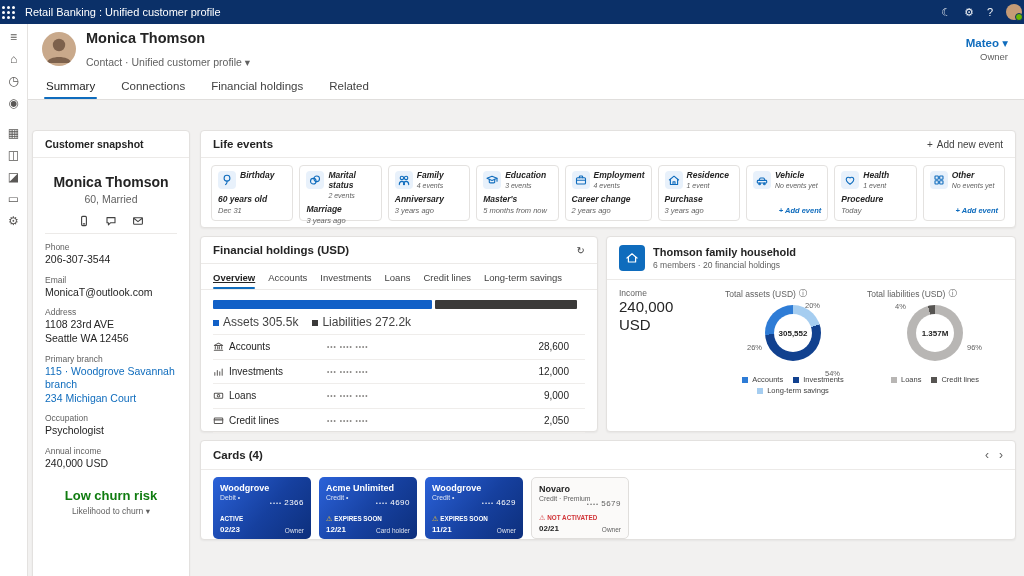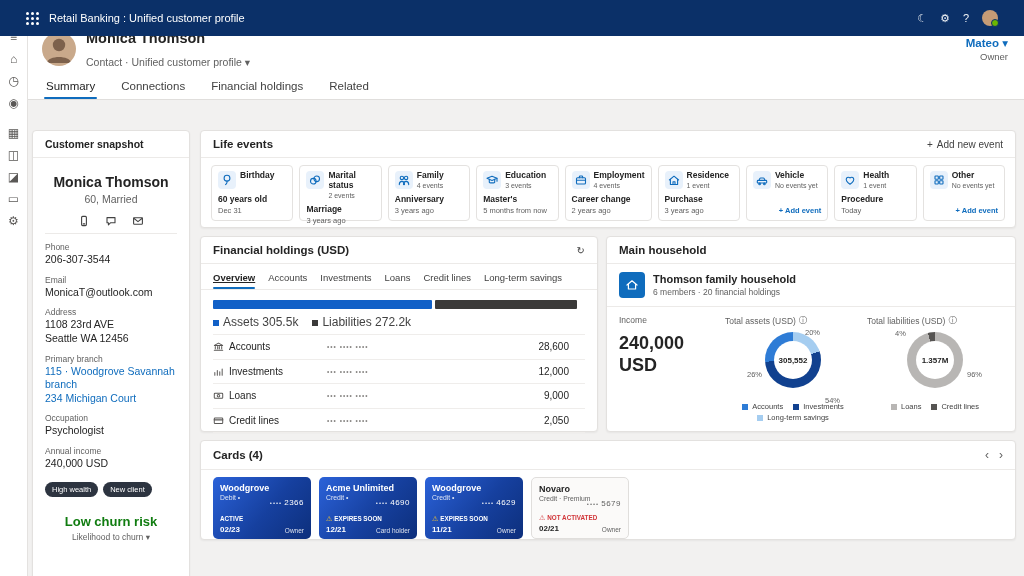--- a/index.html
+++ b/index.html
@@ -1,22 +1,22 @@
 <!DOCTYPE html>
 <html><head>
 <meta charset="utf-8">
 <style>
   html,body{margin:0;padding:0;}
   body{width:1024px;height:576px;position:relative;overflow:hidden;background:#f2f1f0;
        font-family:"Liberation Sans","DejaVu Sans",sans-serif;color:#242424;-webkit-font-smoothing:antialiased;}
   *{box-sizing:border-box;}
 
   
-  .topbar{position:absolute;top:0;left:0;width:1024px;height:36px;background:#0b3068;color:#fff;
-          display:flex;align-items:center;gap:10px;padding:0 26px;font-size:11px;z-index:30;}
+  .topbar{position:absolute;top:0;left:0;width:1024px;height:24px;background:#0b3068;color:#fff;
+          display:flex;align-items:center;gap:10px;padding:0 2px;font-size:11px;z-index:30;}
   .waffle{display:grid;grid-template-columns:repeat(3,3px);grid-gap:2px;cursor:pointer;}
   .waffle i{width:3px;height:3px;background:#fff;border-radius:50%;}
   .tb-title{font-size:11px;}
   .tb-right{margin-left:auto;display:flex;align-items:center;gap:13px;}
   .tb-ic{font-size:11px;opacity:.95;cursor:pointer;line-height:1;}
   .tb-avatar{width:16px;height:16px;border-radius:50%;background:#c59b76;position:relative;cursor:pointer;}
   .tb-avatar:after{content:"";position:absolute;right:-1px;bottom:-1px;width:6px;height:6px;border-radius:50%;
                    background:#6bb700;border:1px solid #0b3068;}
 
   
@@ -65,21 +65,21 @@
   .f-val{font-size:10.5px;color:#242424;margin-top:1px;line-height:1.3;}
   .f-link{color:#0f6cbd;cursor:pointer;}
   .ss-badges{display:flex;gap:5px;padding:11px 12px 0;}
   .badge{background:#2d3440;color:#fff;font-size:7.5px;padding:3px 7px;border-radius:8px;white-space:nowrap;}
   .churn{color:#107c10;font-size:13px;font-weight:bold;text-align:center;margin-top:17px;}
   .churn-cap{font-size:8.5px;color:#616161;text-align:center;margin-top:3px;cursor:pointer;}
 
   
   .lifeevents{left:172px;top:30px;width:816px;height:98px;}
   .le-row{display:flex;gap:6px;padding:7px 10px;}
-  .le-card{flex:1;border:1px solid #e4e2e0;border-radius:4px;padding:5px 6px;position:relative;height:56px;cursor:pointer;}
+  .le-card{flex:1;border:1px solid #e4e2e0;border-radius:4px;padding:5px 6px;position:relative;height:56px;cursor:pointer;font-style:italic;}
   .le-head{display:flex;gap:4px;align-items:flex-start;}
   .le-ic{width:18px;height:18px;border-radius:4px;background:#e8f1fb;display:flex;align-items:center;
          justify-content:center;flex:none;line-height:0;}
   .le-title{font-size:8.5px;font-weight:bold;line-height:1.15;}
   .le-sub{font-size:7px;color:#616161;margin-top:1px;}
   .le-line1{font-size:8.5px;font-weight:bold;margin-top:5px;white-space:nowrap;}
   .le-line2{font-size:7.5px;color:#616161;margin-top:2px;white-space:nowrap;}
   .le-add{position:absolute;right:6px;bottom:5px;font-size:7.5px;color:#0f6cbd;font-weight:bold;cursor:pointer;}
   .svg-b{stroke:#0f6cbd;fill:none;stroke-width:1.1;stroke-linecap:round;stroke-linejoin:round;}
   .svg-g{stroke:#5a5856;fill:none;stroke-width:1.1;stroke-linecap:round;stroke-linejoin:round;}
@@ -107,21 +107,21 @@
   .household{left:578px;top:136px;width:410px;height:196px;}
   .hh-row{display:flex;align-items:center;gap:8px;padding:8px 12px;border-bottom:1px solid #eceae8;}
   .hh-ic{width:26px;height:26px;border-radius:4px;background:#0f6cbd;display:flex;align-items:center;
          justify-content:center;flex:none;line-height:0;}
   .hh-name{font-size:11px;font-weight:bold;}
   .hh-meta{font-size:8.5px;color:#616161;margin-top:2px;}
   .hcols{display:flex;padding:8px 12px 0;gap:6px;}
   .col-income{width:100px;}
   .col-donut{flex:1;position:relative;}
   .dl{font-size:8.5px;color:#616161;display:flex;align-items:center;gap:3px;}
-  .inc-v{font-size:18px;font-weight:bold;line-height:1.2;margin-top:8px;color:#242424;}
+  .inc-v{font-size:15px;font-weight:normal;line-height:1.2;margin-top:0;color:#242424;}
   .donut-wrap{position:relative;height:66px;margin-top:5px;}
   .donut{position:absolute;left:50%;top:0;margin-left:-28px;width:56px;height:56px;border-radius:50%;}
   .hole{position:absolute;left:9px;top:9px;right:9px;bottom:9px;background:#fff;border-radius:50%;
         display:flex;align-items:center;justify-content:center;font-size:8px;font-weight:bold;}
   .pct{position:absolute;font-size:7.5px;color:#616161;}
   .p-a-top{left:calc(50% + 12px);top:-4px;}
   .p-a-right{left:calc(50% + 32px);top:32px;margin-top:32px;}
   .p-a-left{left:calc(50% - 46px);top:38px;}
   .p-l-top{left:calc(50% - 40px);top:-3px;}
   .p-l-bot{left:calc(50% + 32px);top:38px;}
@@ -238,24 +238,20 @@
         <div class="f-val">MonicaT@outlook.com</div>
         <div class="f-label">Address</div>
         <div class="f-val"><span>1108 23rd AVE</span><br><span>Seattle WA 12456</span></div>
         <div class="f-label">Primary branch</div>
         <div class="f-val f-link"><span>115 · Woodgrove Savannah branch</span><br><span>234 Michigan Court</span></div>
         <div class="f-label">Occupation</div>
         <div class="f-val">Psychologist</div>
         <div class="f-label">Annual income</div>
         <div class="f-val">240,000 USD</div>
       </div>
-      <div class="ss-badges">
-        <span class="badge">High wealth</span>
-        <span class="badge">New client</span>
-      </div>
       <div class="churn">Low churn risk</div>
       <div class="churn-cap"><span>Likelihood to churn</span> <span>▾</span></div>
     </div>
 
     <div class="panel lifeevents">
       <div class="panel-h">
         <span>Life events</span>
         <span class="ph-action">
           <span>+</span>
             <span>Add new event</span>
@@ -478,23 +474,20 @@
               <path d="M6 3.9V6l1.8 1"></path>
             </svg></span>
         <span class="fh-label">Long-term savings</span>
         <span class="fh-mask">••• •••• ••••</span>
         <span class="fh-val">4,000</span>
         <span class="fh-extra">◎</span>
       </div>
     </div>
 
     <div class="panel household">
-      <div class="panel-h">
-          <span>Main household</span>
-        </div>
       <div class="hh-row">
         <span class="hh-ic">
             <svg width="14" height="14" viewBox="0 0 14 14" fill="none" stroke="#fff" stroke-width="1.2" stroke-linecap="round" stroke-linejoin="round">
               <path d="M2 7 7 2.8 12 7"></path>
               <path d="M3.4 6.2V11h7.2V6.2"></path>
             </svg>
           </span>
         <span>
           <div class="hh-name">Thomson family household</div>
           <div class="hh-meta">6 members · 20 financial holdings</div>

